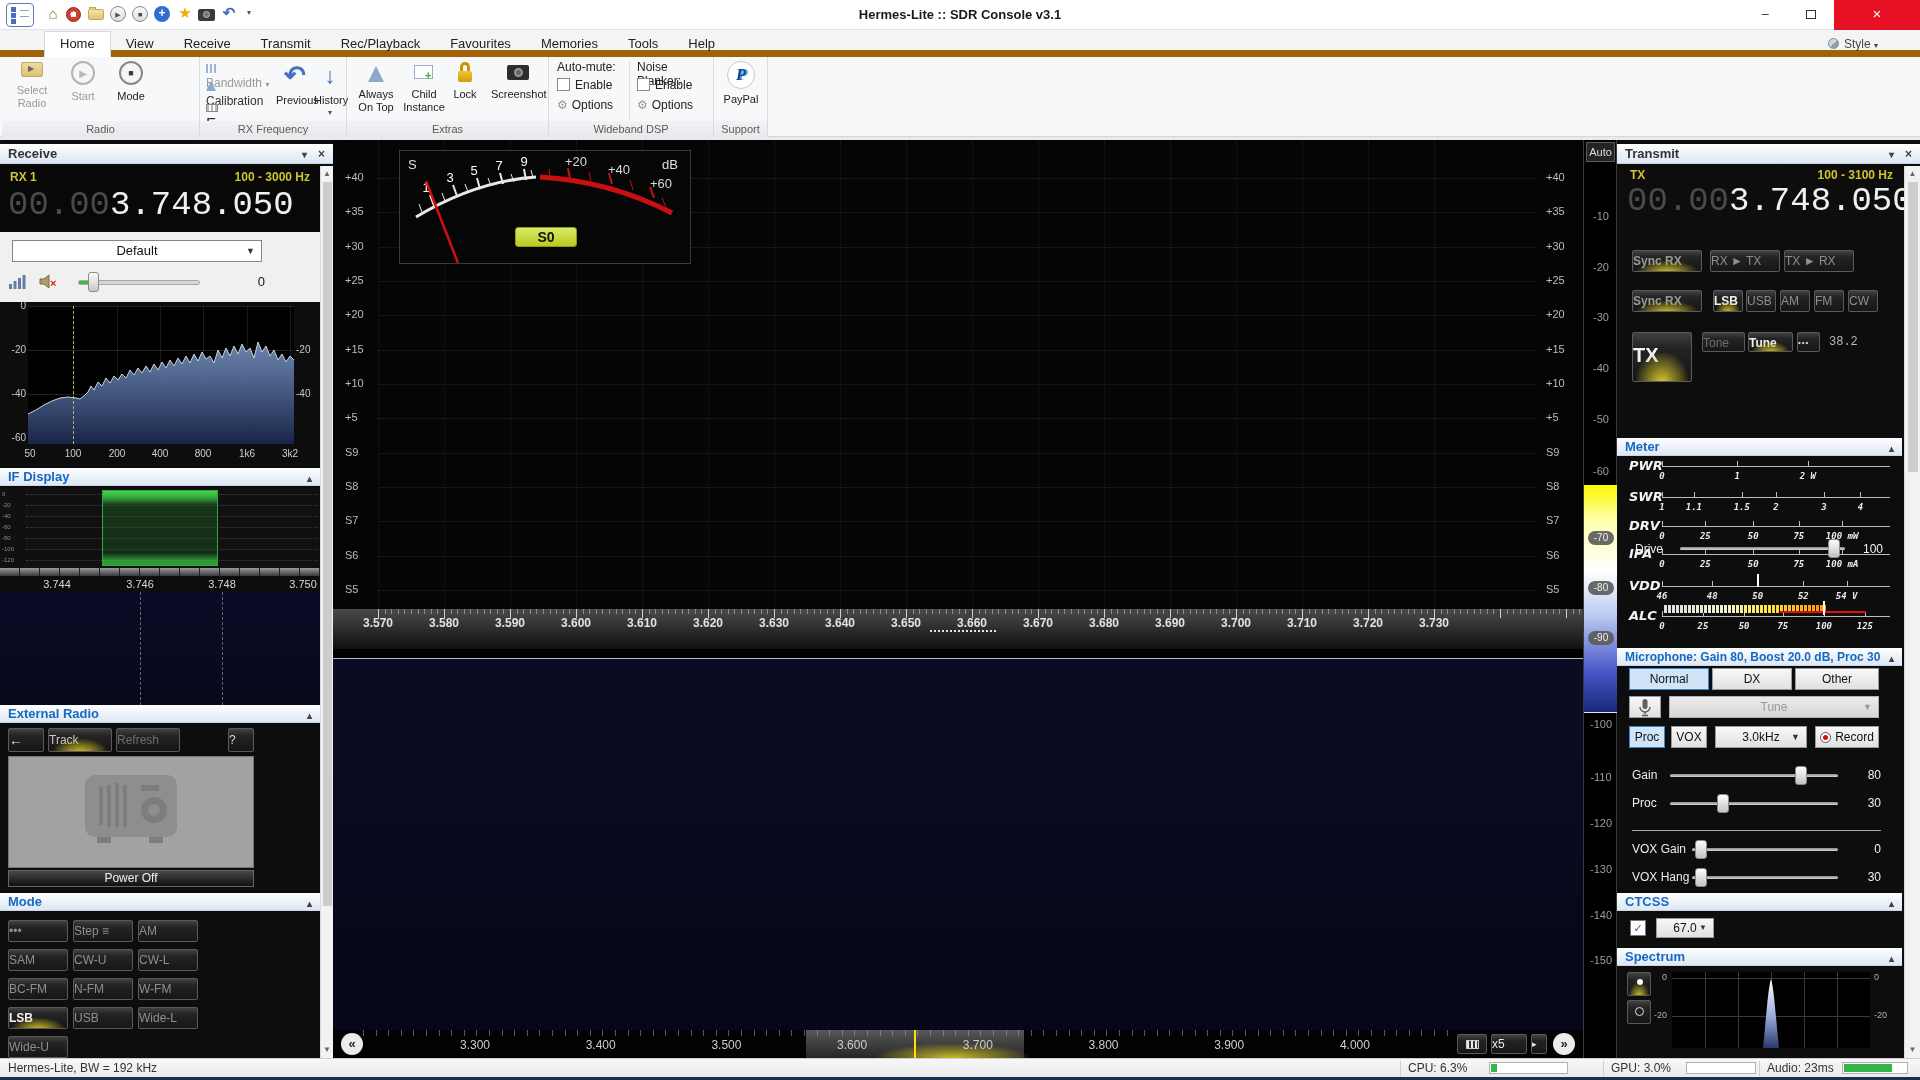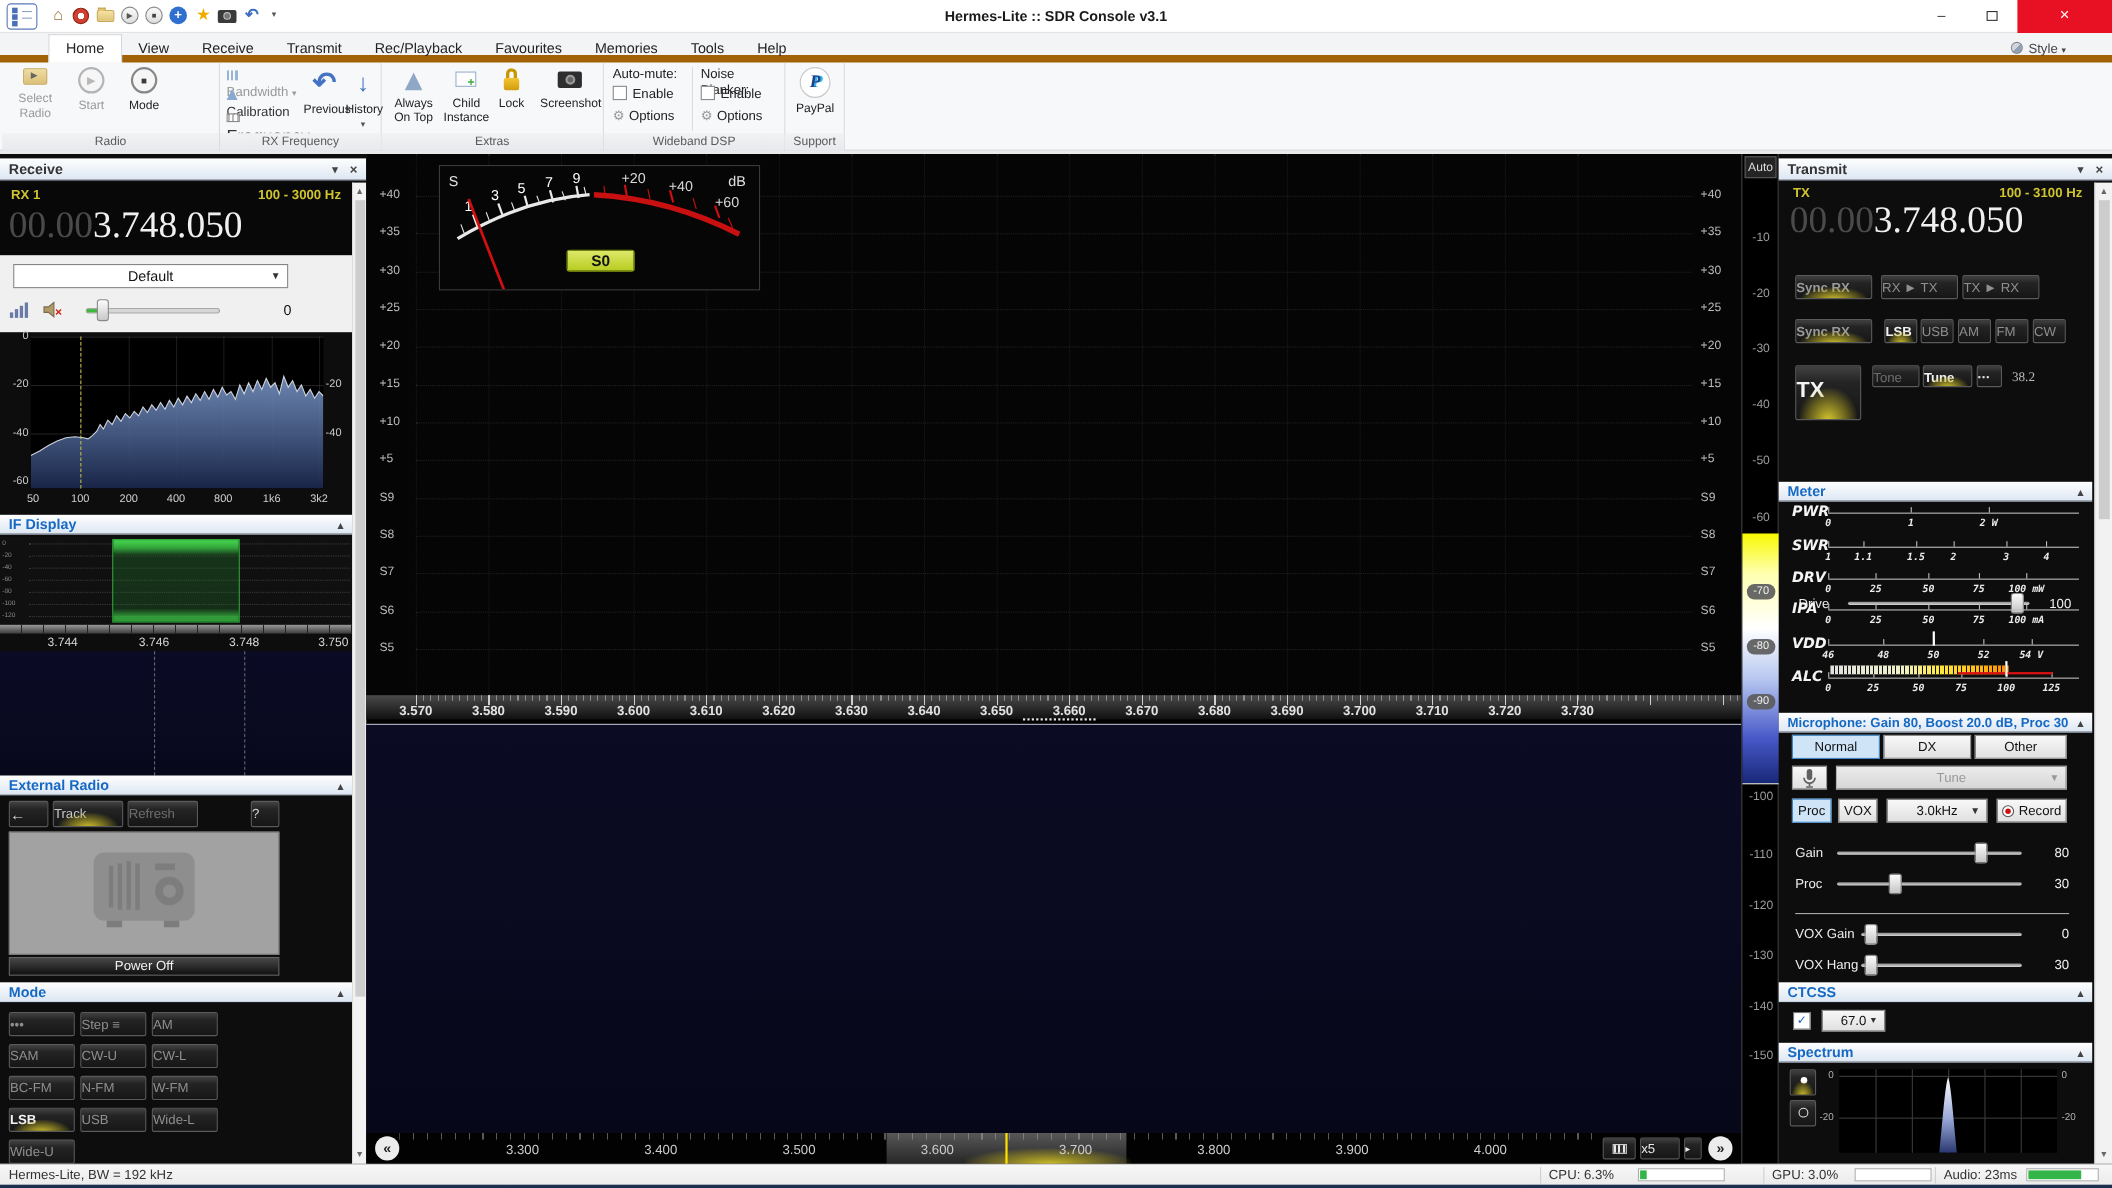--- a/index.html
+++ b/index.html
@@ -1,19 +1,19 @@
 <!DOCTYPE html>
 <html><head>
 <meta charset="utf-8">
 <style>
 *{margin:0;padding:0;box-sizing:border-box}
 body{background:#555;font-family:"Liberation Sans",sans-serif}
 #app{position:relative;width:1920px;height:1080px;background:#e9eaec;overflow:hidden;font-size:13px}
 .a{position:absolute}
-.mono{font-family:Liberation Serif, serif}
+.mono{font-family:Liberation Mono, monospace}
 .tab{padding:0 15px;line-height:25px;font-size:13px;color:#222}
 .tab.on{background:#fff;border:1px solid #d6d8db;border-bottom-color:#fff;line-height:23px;z-index:2}
 .dbtn{background:linear-gradient(180deg,#424242,#242424 30%,#161616);border:1px solid #5a5a5a;border-radius:2px;color:#8f8f8f;font-size:12px;text-align:left;line-height:20px;overflow:hidden}
 .dbtn.on{color:#f2f2f2;font-weight:700}
 .glow:after{content:"";position:absolute;left:6%;right:6%;bottom:-2px;height:62%;background:radial-gradient(ellipse at 50% 100%,rgba(228,212,48,.95),rgba(190,175,35,.42) 50%,rgba(0,0,0,0) 75%)}
 .wbtn{background:linear-gradient(#f8f8f8,#e0e0e0);border:1px solid #9a9a9a;color:#111;font-size:12px;text-align:center;line-height:20px}
 .wsel{background:#cfe4f7;border:1px solid #3f84c4}
 .hd{background:linear-gradient(#fefefe,#dde7f3);color:#1569c4;font-weight:700;font-size:13px;padding-left:8px;line-height:18px;border-bottom:1px solid #c9d5e3}
 .ph{background:linear-gradient(#fefefe,#dde7f3);color:#333;font-weight:700;font-size:13px;padding-left:8px;line-height:18px;border-bottom:1px solid #c9d5e3}
 .up{position:absolute;right:8px;top:2px;color:#444;font-size:10px}
@@ -405,21 +405,21 @@
         <div style="left: 573px; top: 0px; width: 0px; height: 492px; border-left: 1px dotted rgb(27, 27, 27); position: absolute;"></div>
         <div style="left: 639px; top: 0px; width: 0px; height: 492px; border-left: 1px dotted rgb(27, 27, 27); position: absolute;"></div>
         <div style="left: 705px; top: 0px; width: 0px; height: 492px; border-left: 1px dotted rgb(27, 27, 27); position: absolute;"></div>
         <div style="left: 771px; top: 0px; width: 0px; height: 492px; border-left: 1px dotted rgb(27, 27, 27); position: absolute;"></div>
         <div style="left: 837px; top: 0px; width: 0px; height: 492px; border-left: 1px dotted rgb(27, 27, 27); position: absolute;"></div>
         <div style="left: 903px; top: 0px; width: 0px; height: 492px; border-left: 1px dotted rgb(27, 27, 27); position: absolute;"></div>
         <div style="left: 969px; top: 0px; width: 0px; height: 492px; border-left: 1px dotted rgb(27, 27, 27); position: absolute;"></div>
         <div style="left: 1035px; top: 0px; width: 0px; height: 492px; border-left: 1px dotted rgb(27, 27, 27); position: absolute;"></div>
         <div style="left: 1101px; top: 0px; width: 0px; height: 492px; border-left: 1px dotted rgb(27, 27, 27); position: absolute;"></div>
       </div>
-  <div class="a" style="left:0;top:492px;width:1250px;height:22px;background:linear-gradient(#4a4a4a,#101010)">
+  <div class="a" style="left:0;top:469px;width:1250px;height:40px;background:linear-gradient(#4a4a4a,#101010)">
    <div class="a" style="left:45px;top:0;right:0;height:5px;background:repeating-linear-gradient(90deg,rgba(170,170,170,.7) 0 1px,transparent 1px 6.6px)"></div>
    <div class="a" style="left:45px;top:0;right:0;height:9px;background:repeating-linear-gradient(90deg,#cfcfcf 0 1px,transparent 1px 66px)"></div>
    <div class="a" style="left:597px;top:21px;width:66px;height:0;border-top:2px dotted #e4e4e4"></div>
   <div style="left: 19px; top: 7px; width: 52px; text-align: center; font-size: 12px; font-weight: 700; color: rgb(226, 226, 226); position: absolute;">3.570</div>
         <div style="left: 85px; top: 7px; width: 52px; text-align: center; font-size: 12px; font-weight: 700; color: rgb(226, 226, 226); position: absolute;">3.580</div>
         <div style="left: 151px; top: 7px; width: 52px; text-align: center; font-size: 12px; font-weight: 700; color: rgb(226, 226, 226); position: absolute;">3.590</div>
         <div style="left: 217px; top: 7px; width: 52px; text-align: center; font-size: 12px; font-weight: 700; color: rgb(226, 226, 226); position: absolute;">3.600</div>
         <div style="left: 283px; top: 7px; width: 52px; text-align: center; font-size: 12px; font-weight: 700; color: rgb(226, 226, 226); position: absolute;">3.610</div>
         <div style="left: 349px; top: 7px; width: 52px; text-align: center; font-size: 12px; font-weight: 700; color: rgb(226, 226, 226); position: absolute;">3.620</div>
         <div style="left: 415px; top: 7px; width: 52px; text-align: center; font-size: 12px; font-weight: 700; color: rgb(226, 226, 226); position: absolute;">3.630</div>

